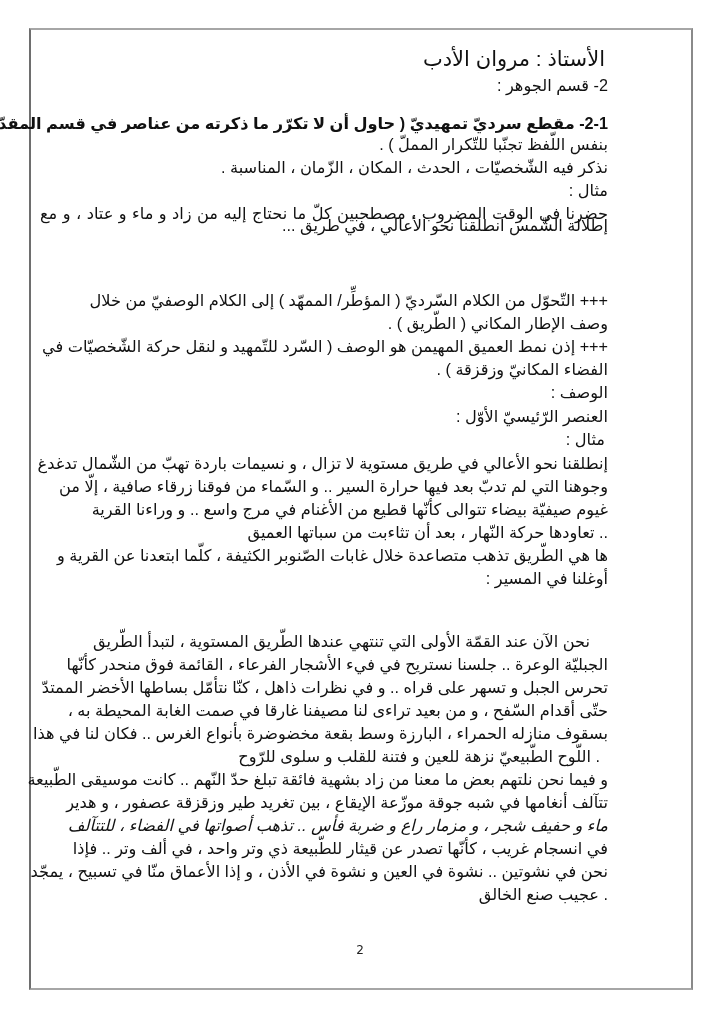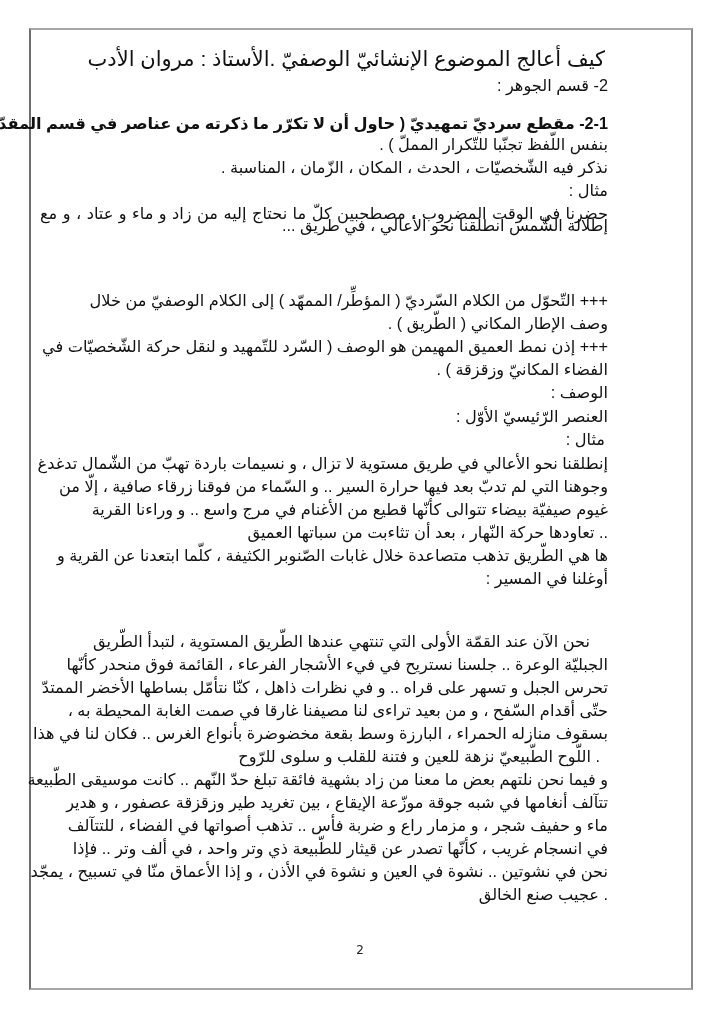--- a/index.html
+++ b/index.html
@@ -69,21 +69,20 @@
       font-family: "DejaVu Sans", sans-serif;
       color: #222;
     }
   </style>
 </head>
 <body>
 
 <div class="page-frame"></div>
 
 <div class="title">
-  <span class="title-main">كيف أعالج الموضوع الإنشائيّ الوصفيّ .</span>
   <span class="title-author">الأستاذ : مروان الأدب</span>
 </div>
 
 <div class="line" style="top:74px;">2- قسم الجوهر :</div>
 
 <div class="line full" style="top:112px; left:95px;font-weight:bold;">2-1- مقطع سرديّ تمهيديّ ( حاول أن لا تكرّر ما ذكرته من عناصر في قسم المقدّمة</div>
 <div class="line" style="top:133px;">بنفس اللّفظ تجنّبا للتّكرار المملّ ) .</div>
 <div class="line" style="top:156px;">نذكر فيه الشّخصيّات ، الحدث ، المكان ، الزّمان ، المناسبة .</div>
 <div class="line" style="top:179px;">مثال :</div>
 
@@ -109,18 +108,18 @@
 
 <div class="line full" style="top:630px; left:130px; right:130px;">نحن الآن عند القمّة الأولى التي تنتهي عندها الطّريق المستوية ، لتبدأ الطّريق</div>
 <div class="line full" style="top:653px; left:130px;">الجبليّة الوعرة .. جلسنا نستريح في فيء الأشجار الفرعاء ، القائمة فوق منحدر كأنّها</div>
 <div class="line full" style="top:676px; left:130px;">تحرس الجبل و تسهر على قراه .. و في نظرات ذاهل ، كنّا نتأمّل بساطها الأخضر الممتدّ</div>
 <div class="line full" style="top:699px; left:130px;">حتّى أقدام السّفح ، و من بعيد تراءى لنا مصيفنا غارقا في صمت الغابة المحيطة به ،</div>
 <div class="line full" style="top:722px; left:130px;">بسقوف منازله الحمراء ، البارزة وسط بقعة مخضوضرة بأنواع الغرس .. فكان لنا في هذا</div>
 <div class="line" style="top:745px; right:120px;">. اللّوح الطّبيعيّ نزهة للعين و فتنة للقلب و سلوى للرّوح</div>
 
 <div class="line full" style="top:768px; left:84px;">و فيما نحن نلتهم بعض ما معنا من زاد بشهية فائقة تبلغ حدّ النّهم .. كانت موسيقى الطّبيعة</div>
 <div class="line full" style="top:791px; left:100px;">تتآلف أنغامها في شبه جوقة موزّعة الإيقاع ، بين تغريد طير وزقزقة عصفور ، و هدير</div>
-<div class="line full" style="top:814px; left:104px;">ماء و حفيف شجر ، و مزمار راع و ضربة فأس .. تذهب أصواتها في الفضاء ، للتتآلف</div>
+<div class="line full" style="top:814px; left:104px;font-style:italic;">ماء و حفيف شجر ، و مزمار راع و ضربة فأس .. تذهب أصواتها في الفضاء ، للتتآلف</div>
 <div class="line full" style="top:837px; left:103px;">في انسجام غريب ، كأنّها تصدر عن قيثار للطّبيعة ذي وتر واحد ، في ألف وتر .. فإذا</div>
 <div class="line full" style="top:860px; left:87px;">نحن في نشوتين .. نشوة في العين و نشوة في الأذن ، و إذا الأعماق منّا في تسبيح ، يمجّد</div>
 <div class="line" style="top:883px;text-align:right;">. عجيب صنع الخالق</div>
 
 <div class="page-number">2</div>
 
 </body></html>

